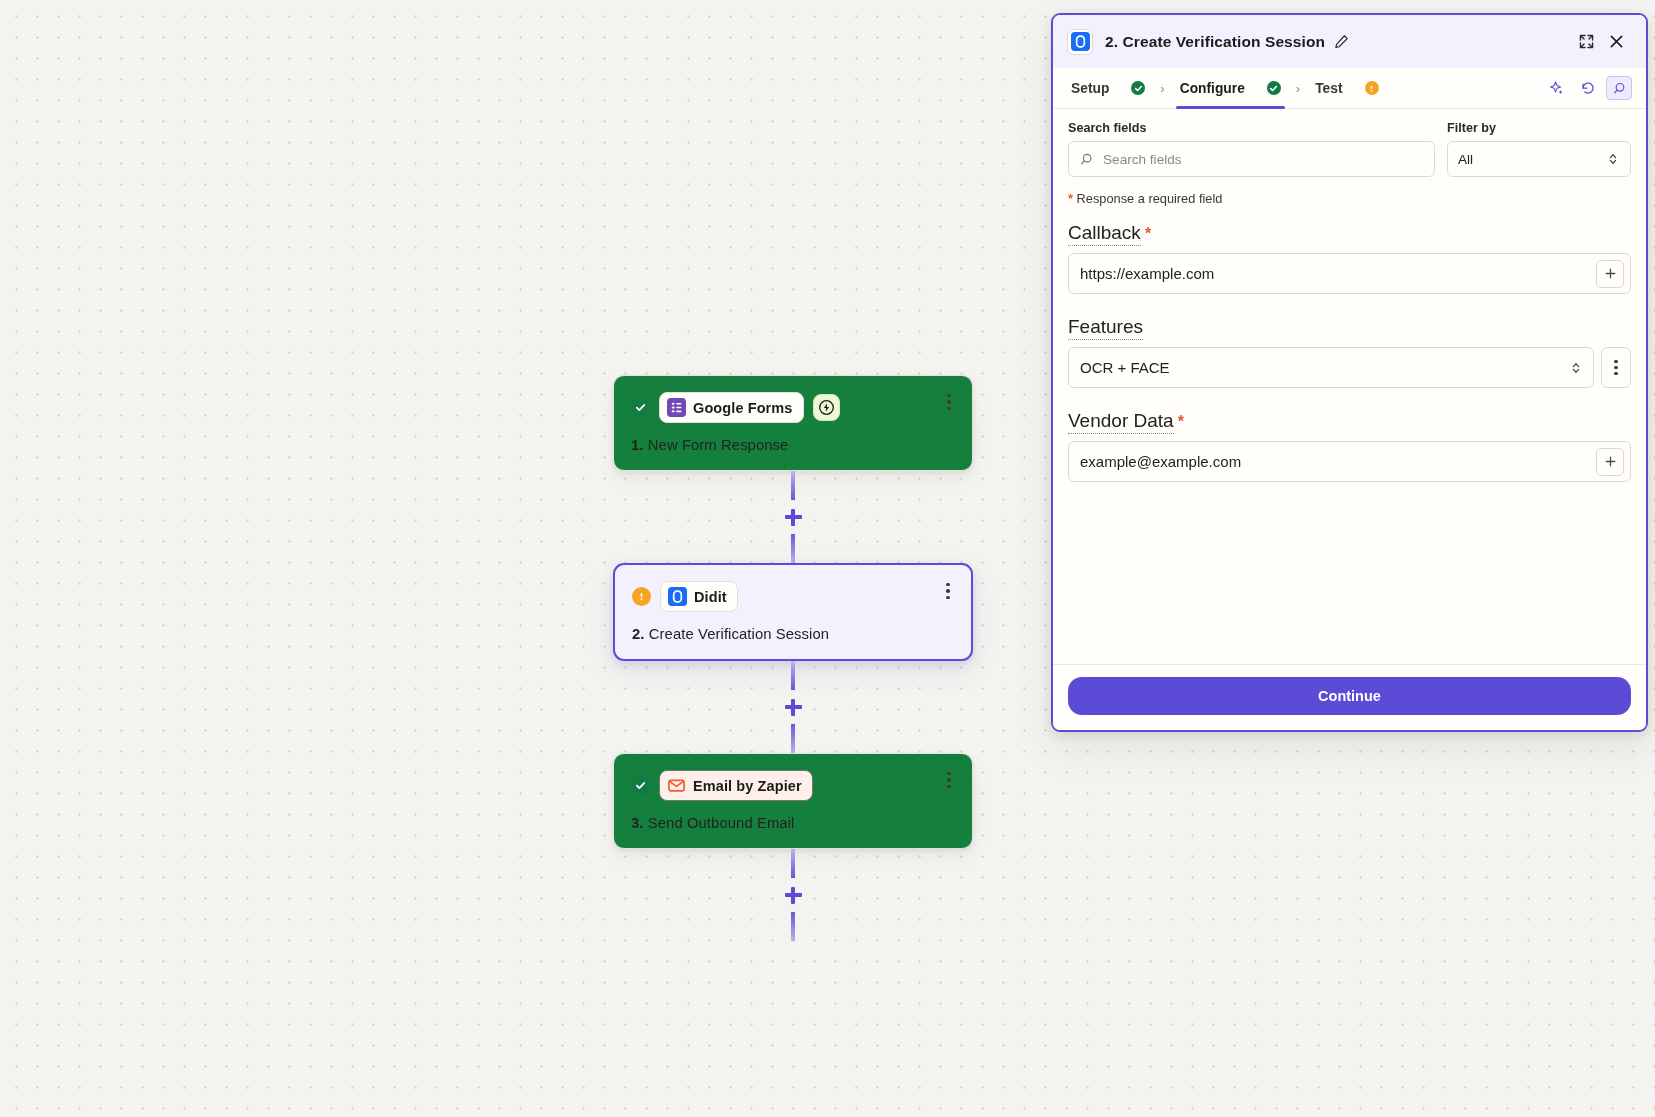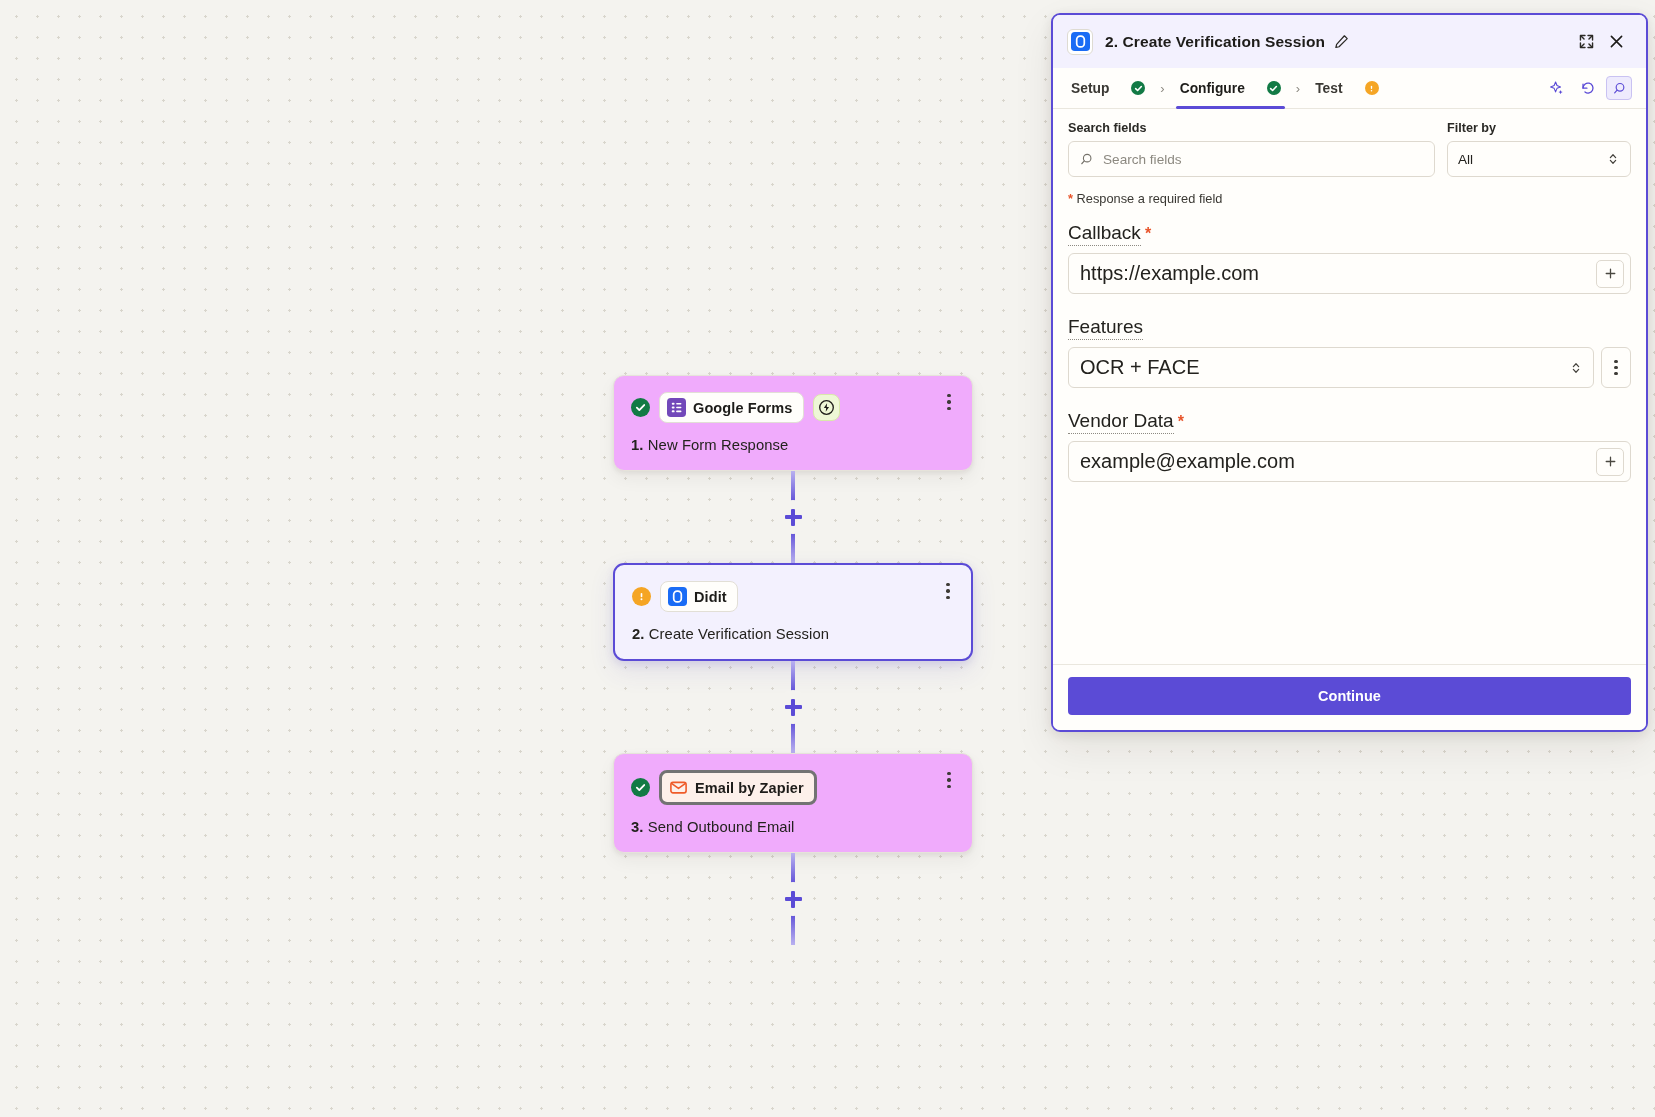--- a/index.html
+++ b/index.html
@@ -22,21 +22,21 @@
 
   
   #flow {
     position: absolute;
     left: 613px; top: 375px;
     width: 360px;
   }
   .card {
     position: relative;
     width: 360px;
-    background: #f0abfc;
+    background: #15803d;
     border-radius: 11px;
     border: 1px solid #e6e3da;
     box-shadow: 0 2px 5px rgba(30,25,10,.07), 0 8px 18px rgba(30,25,10,.05);
     padding: 16px 17px 17px 17px;
   }
   .card.selected {
     background: #f3f1fe;
     border: 2px solid #5b4bd6;
     box-shadow: 0 3px 9px rgba(70,55,180,.13), 0 10px 26px rgba(70,55,180,.10);
   }
@@ -53,21 +53,21 @@
   .app-chip {
     display: inline-flex; align-items: center; gap: 7px;
     border: 1px solid #e2dfd6;
     background: #fffefb;
     border-radius: 8px;
     padding: 5px 10px 5px 7px;
     font-size: 14.5px; font-weight: bold; color: #1d1c19;
     letter-spacing: .1px;
   }
   .app-chip.email {
-    border: 3px solid #737373;
+    border: 1px solid #737373;
     background: #fdf0ea;
   }
   .chip-icon { width: 19px; height: 19px; border-radius: 4px; flex: none; display:block; }
 
   .bolt-badge {
     width: 27px; height: 27px; border-radius: 8px;
     background: #eef7d6; border: 1px solid #d9e8ab;
     display: flex; align-items: center; justify-content: center; flex: none;
   }
   .card-title {
@@ -214,21 +214,21 @@
   .lbl-wrap { margin-bottom: 7px; }
   .lbl-wrap .req-star { margin-left: 4px; }
   .input-row { display: flex; align-items: stretch; gap: 7px; }
   .text-input {
     flex: 1;
     height: 41px;
     border: 1px solid #ded9cf; border-radius: 6px;
     background: #fffefb;
     display: flex; align-items: center;
     padding: 0 10px 0 11px;
-    font-size: 20px; color: #23221e;
+    font-size: 15px; color: #23221e;
     position: relative;
   }
   .text-input .plus-inside {
     position: absolute; right: 6px; top: 50%; margin-top: -14px;
     width: 28px; height: 28px;
     border: 1px solid #ded9cf; border-radius: 5px;
     background: #fffefb;
     display: flex; align-items: center; justify-content: center;
     cursor: pointer;
   }
@@ -243,21 +243,21 @@
 
   .panel-footer {
     flex: none;
     border-top: 1px solid #eae7de;
     padding: 12px 15px 15px 15px;
     background: #fffefb;
   }
   .continue-btn {
     width: 100%; height: 38px;
     background: #5b4bd6; color: #fff;
-    border: none; border-radius: 4px;
+    border: none; border-radius: 14px;
     font-family: "Liberation Sans", sans-serif;
     font-size: 14.5px; font-weight: bold;
     cursor: pointer;
     display: flex; align-items: center; justify-content: center;
   }
 </style>
 </head>
 <body>
 
 <div id="app">

